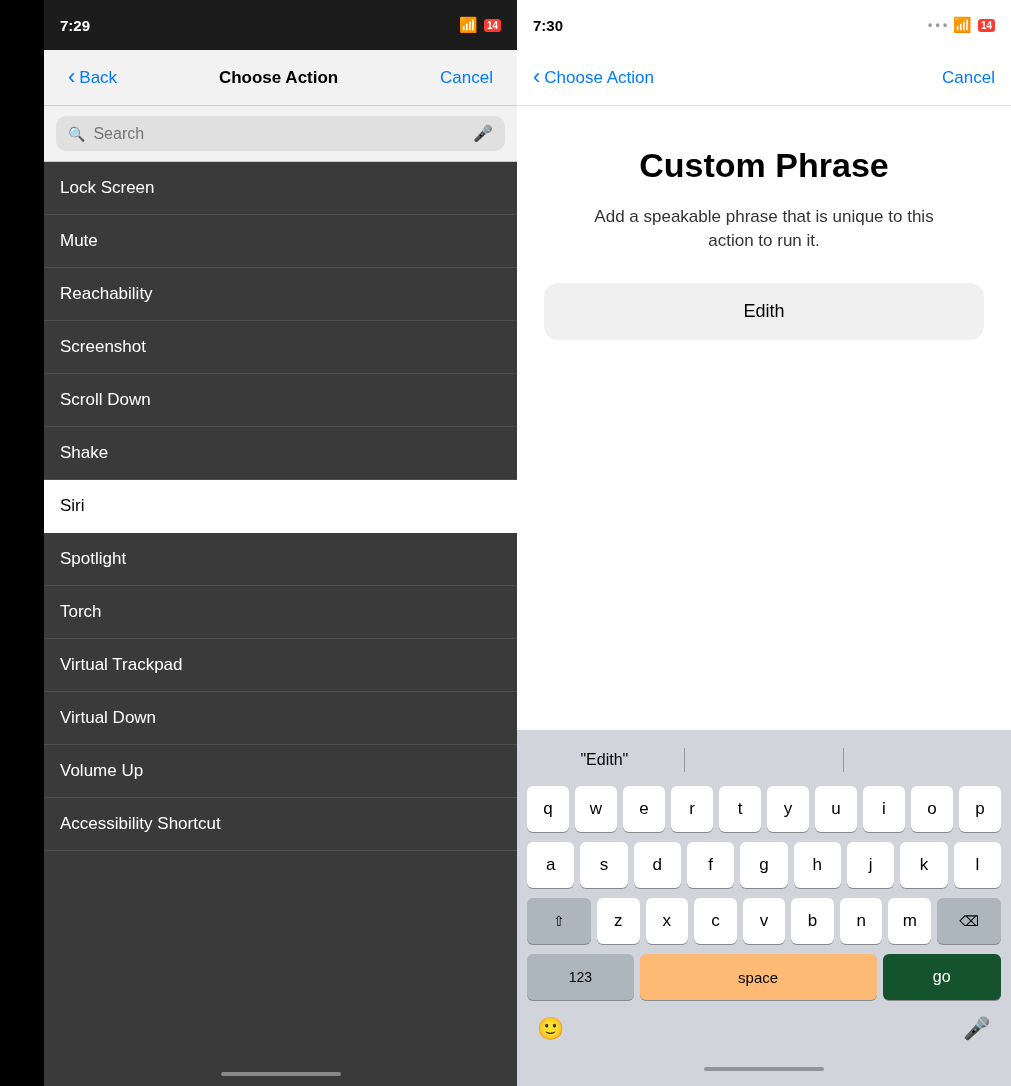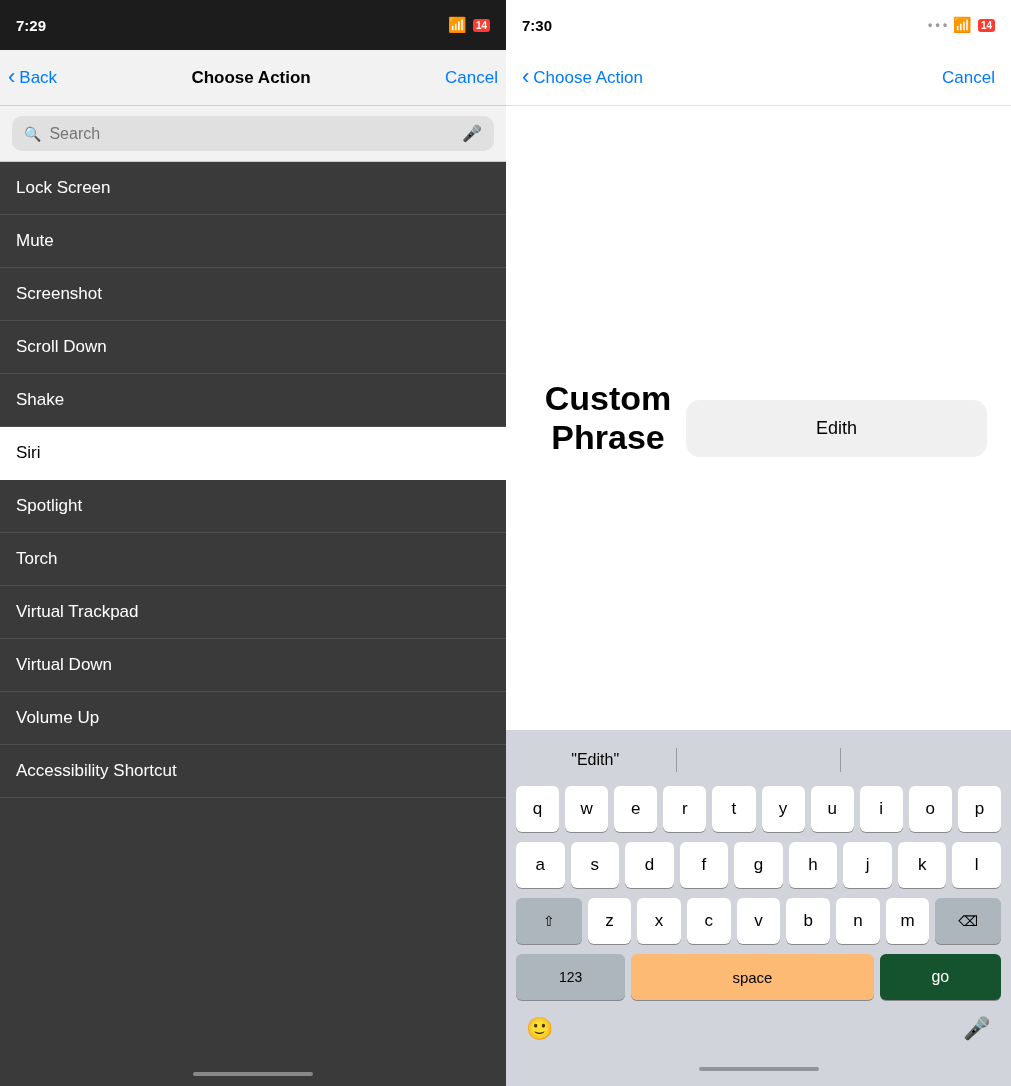--- a/index.html
+++ b/index.html
@@ -14,40 +14,41 @@
 
     
     .left-panel {
       width: 506px;
       height: 1086px;
       background: #1d4ed8;
       display: flex;
       flex-direction: column;
       position: relative;
       overflow: hidden;
+      margin-left: 44px;
     }
 
     .status-bar-left {
       height: 50px;
       background: #1c1c1c;
       display: flex;
       align-items: center;
       padding: 0 16px;
       color: white;
       font-size: 15px;
       font-weight: 600;
     }
 
     .nav-bar-left {
       height: 56px;
       background: #f2f2f2;
       display: flex;
       align-items: center;
       justify-content: space-between;
-      padding: 0 8px;
+      padding: 0 24px;
       border-bottom: 1px solid #ccc;
     }
 
     .nav-back-left {
       color: #007aff;
       font-size: 17px;
       display: flex;
       align-items: center;
       gap: 4px;
       cursor: pointer;
@@ -202,21 +203,21 @@
 
     .nav-cancel-right {
       color: #007aff;
       font-size: 17px;
       cursor: pointer;
     }
 
     .content-area {
       flex: 1;
       display: flex;
-      flex-direction: row;
+      flex-direction: column;
       align-items: center;
       padding: 40px 24px 20px;
     }
 
     .custom-phrase-title {
       font-size: 34px;
       font-weight: 700;
       color: #000;
       margin-bottom: 20px;
       text-align: center;
@@ -385,20 +386,21 @@
     <div class="search-input-wrapper">
       <span class="search-icon-left">🔍</span>
       <input class="search-input-left" placeholder="Search" type="text" style="">
       <span class="mic-icon-left">🎤</span>
     </div>
   </div>
 
   <div class="list-container">
     <div class="list-item">Lock Screen</div>
     <div class="list-item">Mute</div>
+    <div class="list-item">Reachability</div>
     <div class="list-item">Screenshot</div>
     <div class="list-item">Scroll Down</div>
     <div class="list-item">Shake</div>
     <div class="list-item selected">Siri</div>
     <div class="list-item">Spotlight</div>
     <div class="list-item">Torch</div>
     <div class="list-item">Virtual Trackpad</div>
     <div class="list-item">Virtual Down</div>
     <div class="list-item">Volume Up</div>
     <div class="list-item">Accessibility Shortcut</div>
@@ -423,20 +425,21 @@
   <div class="nav-bar-right">
     <div class="nav-back-right">
       <span class="chevron-left"></span>
       <span>Choose Action</span>
     </div>
     <span class="nav-cancel-right">Cancel</span>
   </div>
 
   <div class="content-area">
     <h1 class="custom-phrase-title">Custom Phrase</h1>
+    <p class="custom-phrase-desc">Add a speakable phrase that is unique to this action to run it.</p>
     <input class="phrase-input-field" type="text" value="Edith" style="">
   </div>
 
   <div class="keyboard-area">
 
     <div class="keyboard-suggestions">
       <span class="suggestion-item">"Edith"</span>
       <div class="suggestion-divider"></div>
       <span class="suggestion-item"></span>
       <div class="suggestion-divider"></div>

